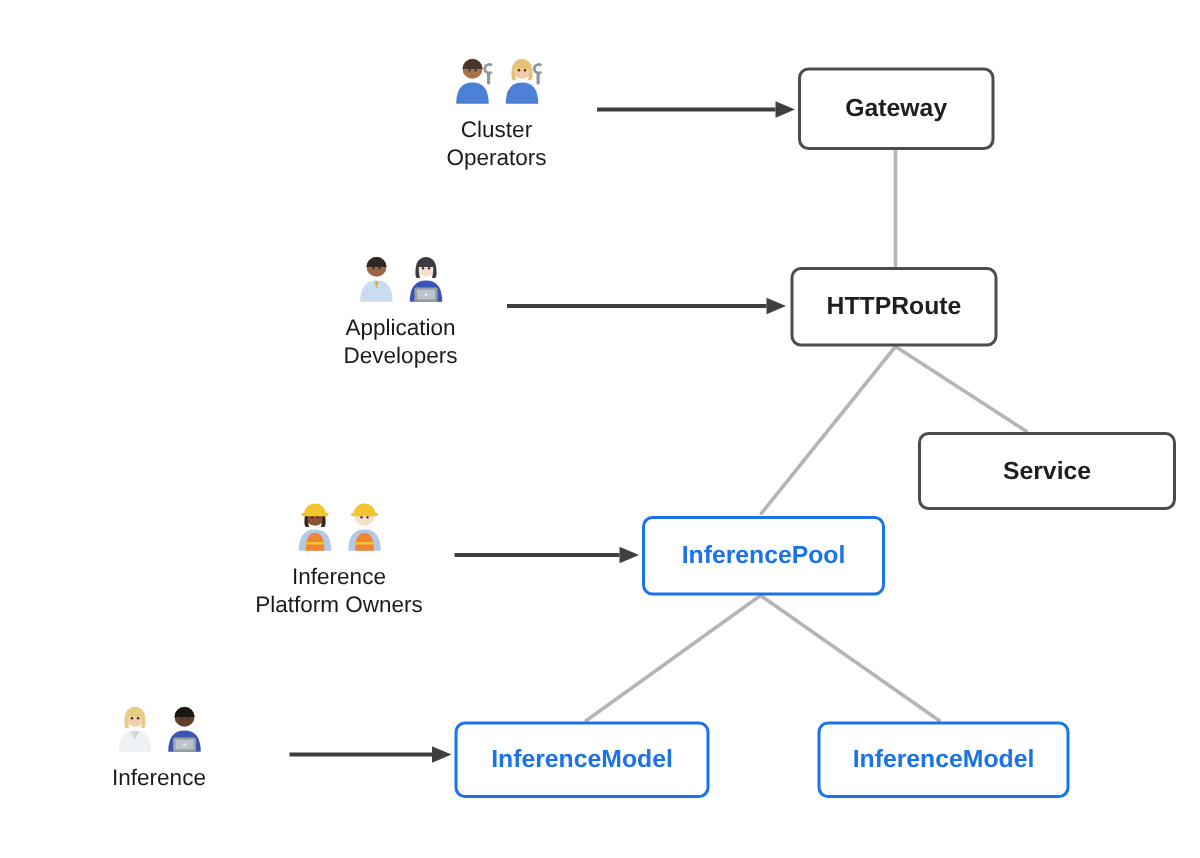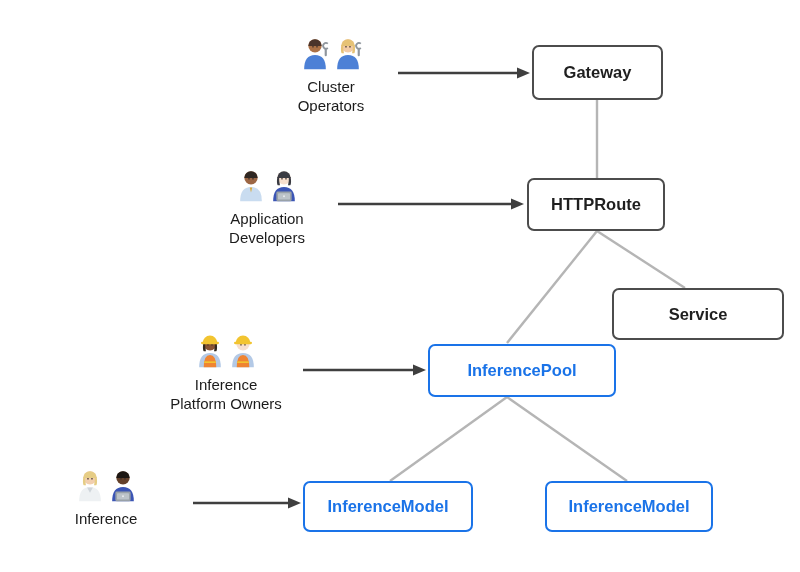--- a/index.html
+++ b/index.html
@@ -39,21 +39,21 @@
       <polygon points="524,204 511,209.5 511,198.5" fill="#3f3f3f"></polygon>
       <line x1="303" y1="370" x2="413" y2="370" stroke="#3f3f3f" stroke-width="2.6"></line>
       <polygon points="426,370 413,375.5 413,364.5" fill="#3f3f3f"></polygon>
       <line x1="193" y1="503" x2="288" y2="503" stroke="#3f3f3f" stroke-width="2.6"></line>
       <polygon points="301,503 288,508.5 288,497.5" fill="#3f3f3f"></polygon>
     </svg>
   <div id="nodes">
       <div class="node" style="left: 532px; top: 45px; width: 131px; height: 55px;">Gateway</div>
       <div class="node" style="left: 527px; top: 178px; width: 138px; height: 53px;">HTTPRoute</div>
       <div class="node" style="left: 612px; top: 288px; width: 172px; height: 52px;">Service</div>
-      <div class="node blue" style="left: 428px; top: 344px; width: 188px; height: 53px;">InferencePool</div>
+      <div class="node blue" style="left: 428px; top: 344px; width: 162px; height: 53px;">InferencePool</div>
       <div class="node blue" style="left: 303px; top: 481px; width: 170px; height: 51px;">InferenceModel</div>
       <div class="node blue" style="left: 545px; top: 481px; width: 168px; height: 51px;">InferenceModel</div>
     </div>
   <div id="personas">
       <div class="persona" style="left: 241px; top: 34px;">
         <div class="pair">
           <svg viewBox="0 0 36 40" width="30" height="37">
             <path d="M5 40 Q5 23 18 23 Q31 23 31 40 Z" fill="#4c80d6"></path>
             <path d="M33.4 9.4 A3.4 3.4 0 1 0 33.4 14.6" fill="none" stroke="#8f969d" stroke-width="2.2"></path>
     <rect x="29.6" y="14.6" width="2.6" height="10" rx="1.2" fill="#8f969d"></rect>

